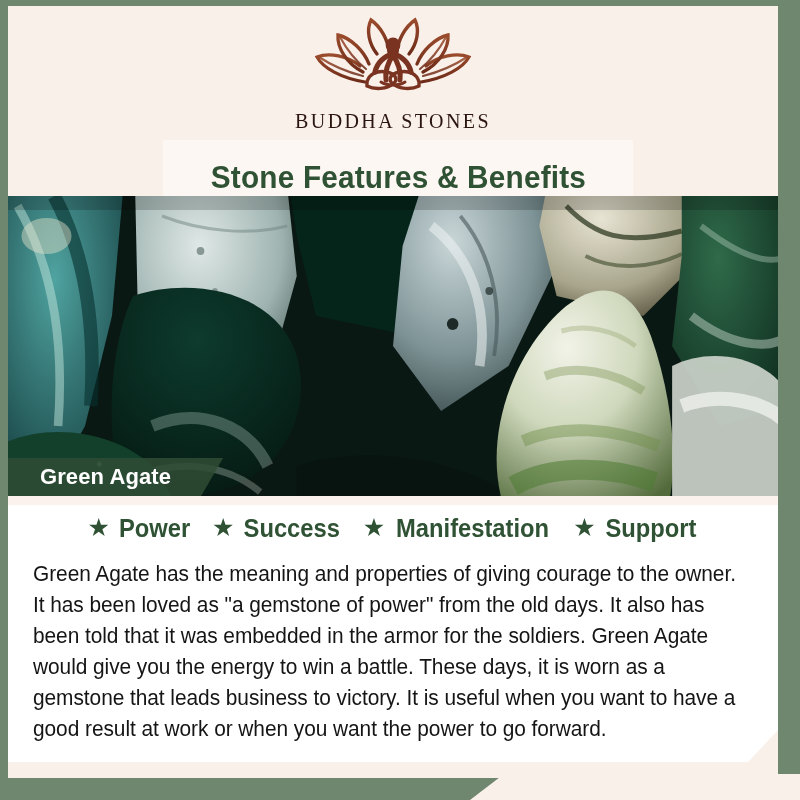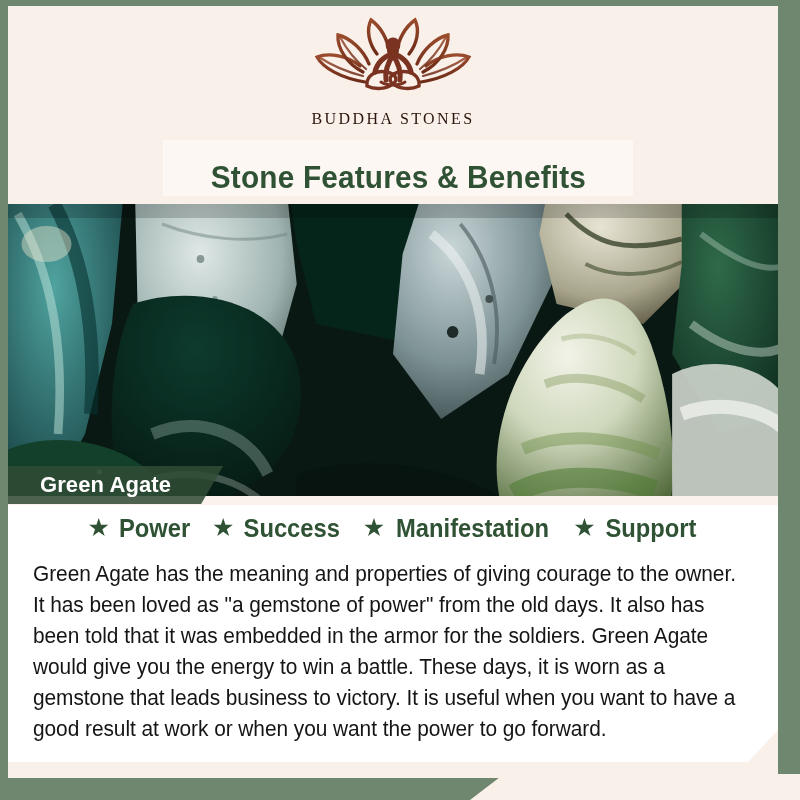--- a/index.html
+++ b/index.html
@@ -32,21 +32,21 @@
     background:#faf0ea;
   }
   #logo-wrap{
     position:absolute; left:0; top:10px; width:100%;
     display:flex; flex-direction:column; align-items:center;
   }
   #logo-mark{ width:172px; height:92px; display:block; }
   #brand-name{
     margin-top:2px;
     font-family:"Liberation Serif", serif;
-    font-size:16px; letter-spacing:2.4px; font-weight:400;
+    font-size:20px; letter-spacing:2.4px; font-weight:400;
     color:#2a1410;
   }
 
   
   #title-plate{
     position:absolute; left:155px; top:134px;
     width:470px; height:56px;
     background:#fdf7f3;
     display:flex; align-items:flex-end; justify-content:center;
     z-index:6;
@@ -59,21 +59,20 @@
     letter-spacing:.2px;
     transform:scaleX(.96);
     white-space:nowrap;
   }
 
   
   #photo{
     position:absolute; left:0; top:190px; width:100%; height:300px;
     overflow:hidden;
     background:#c2410c;
-    margin-top:8px;
   }
   #photo svg{ position:absolute; inset:0; width:100%; height:100%; display:block; }
 
   
   #stone-tag{
     position:absolute; left:0; bottom:0; height:38px;
     padding-left:32px; padding-right:52px;
     background:rgba(48,76,52,.86);
     display:flex; align-items:center;
     clip-path:polygon(0 0, 100% 0, calc(100% - 22px) 100%, 0 100%);

